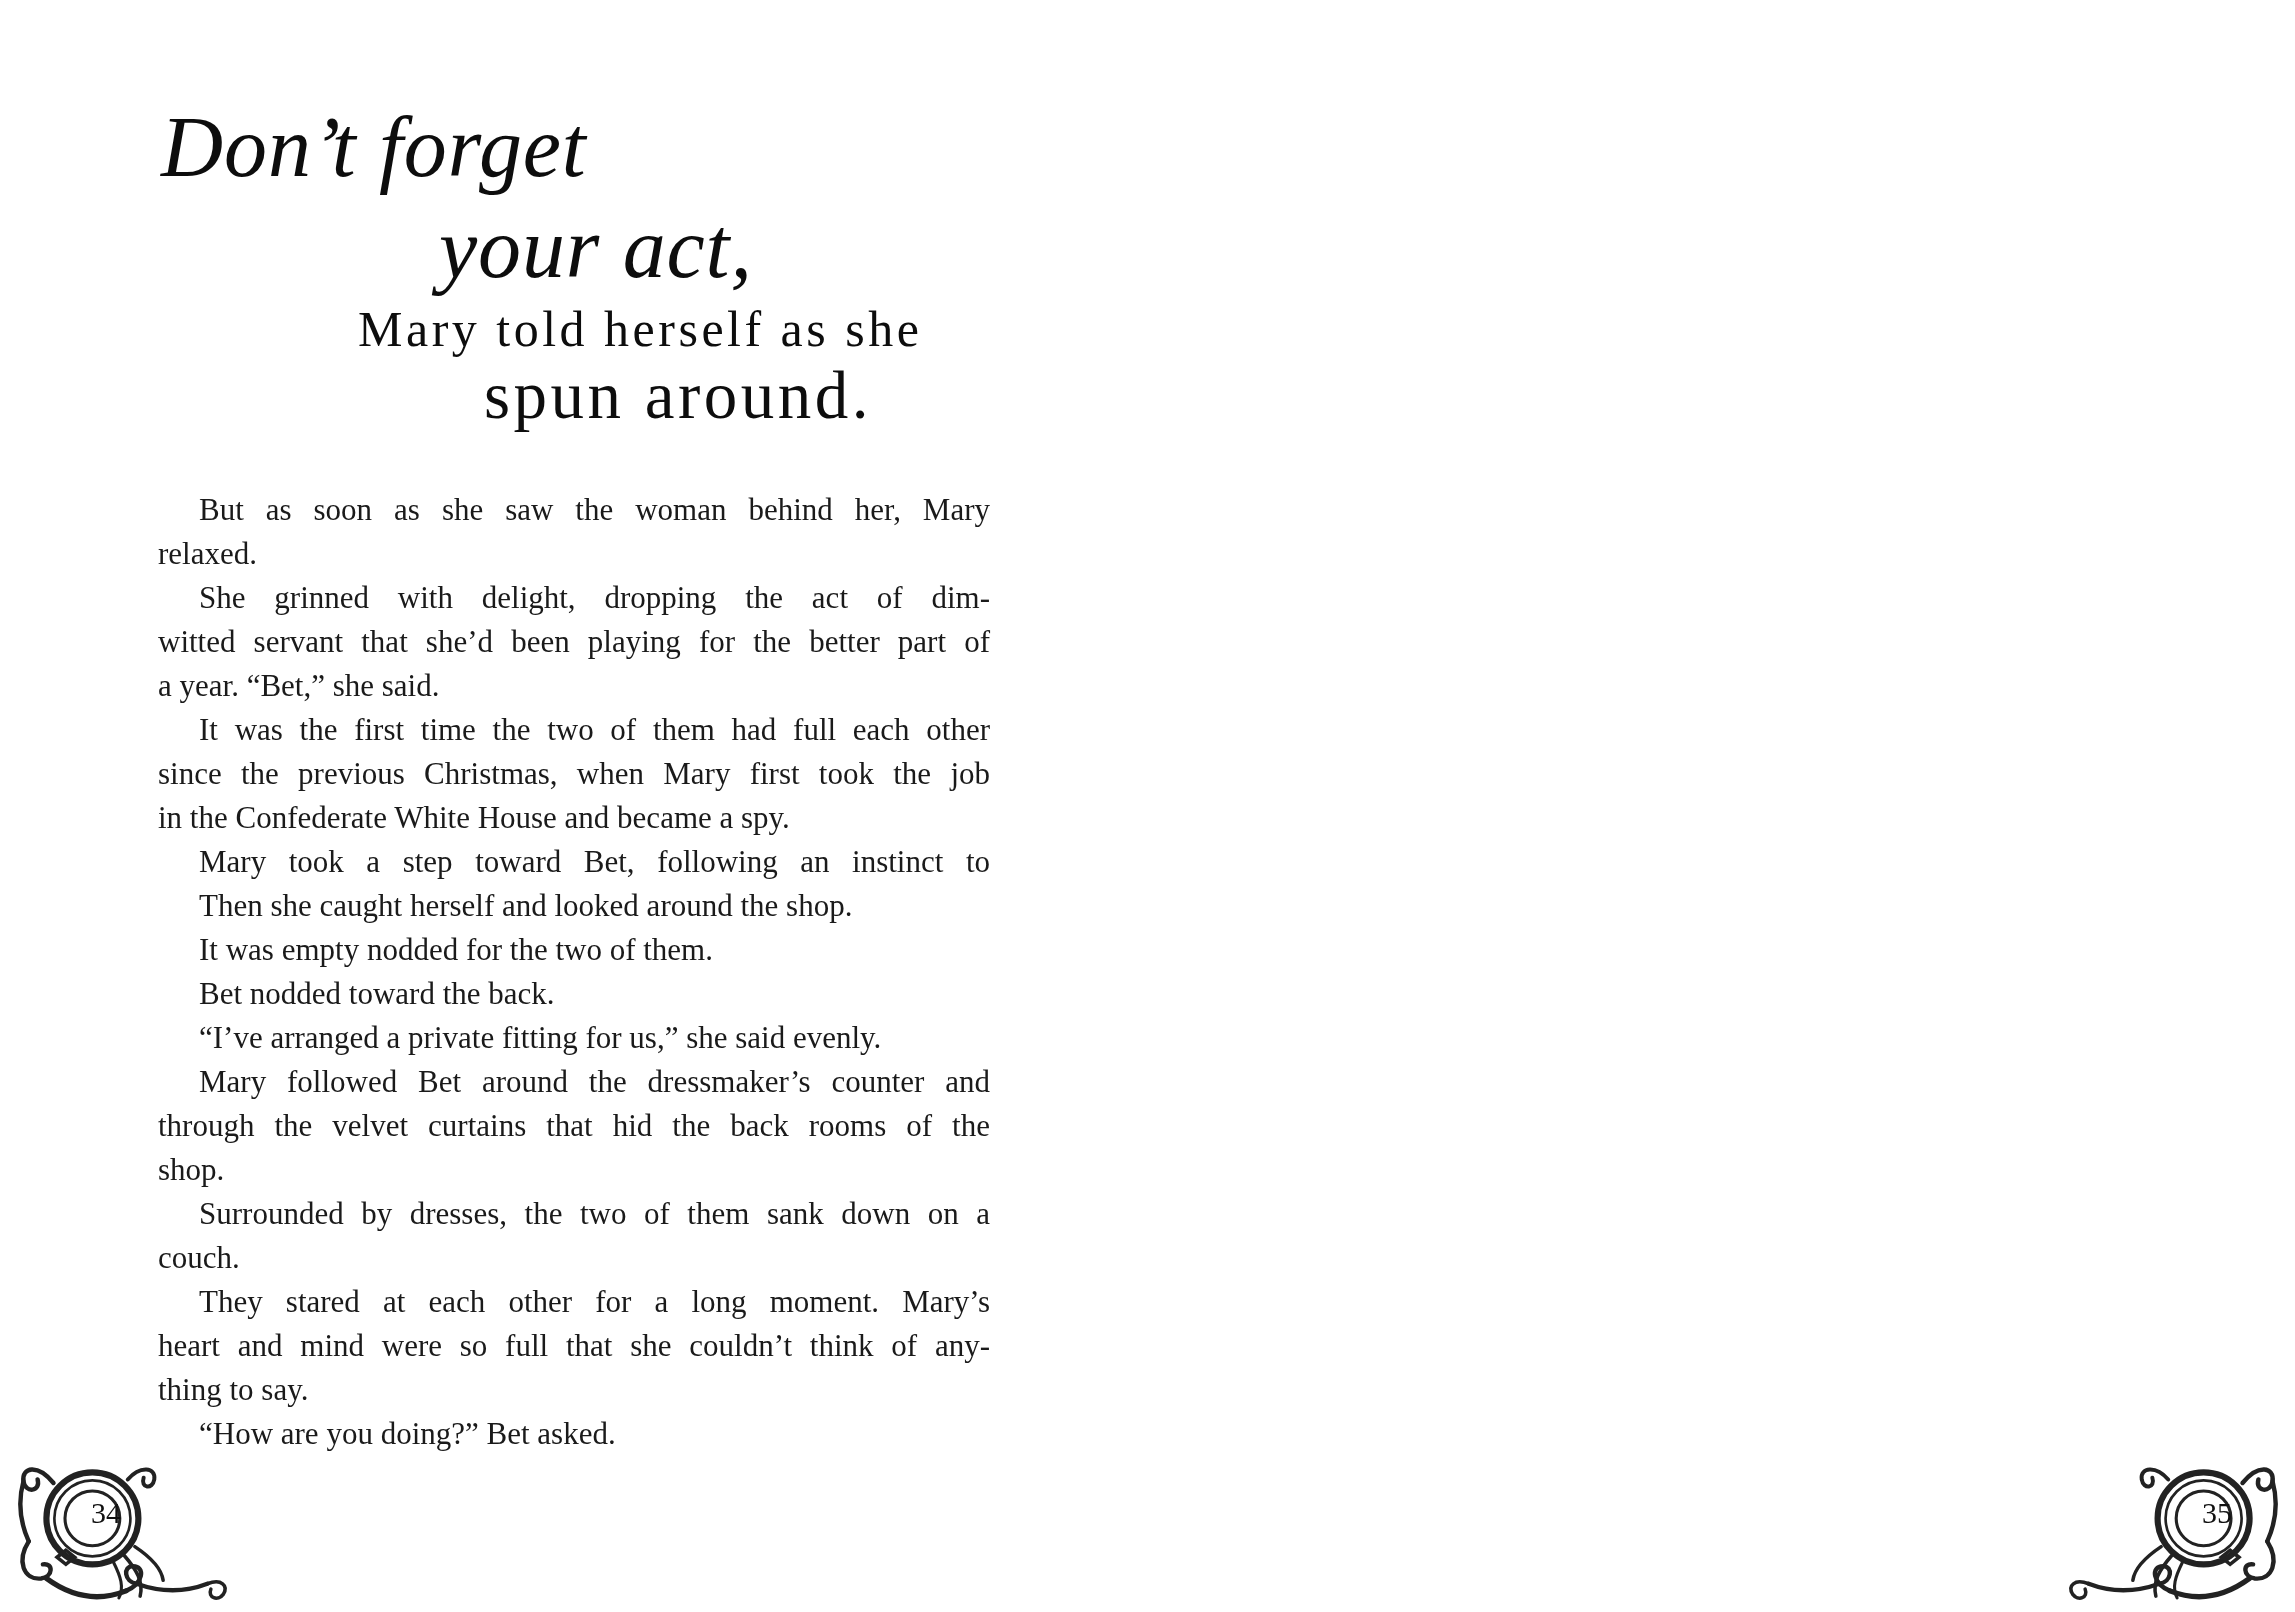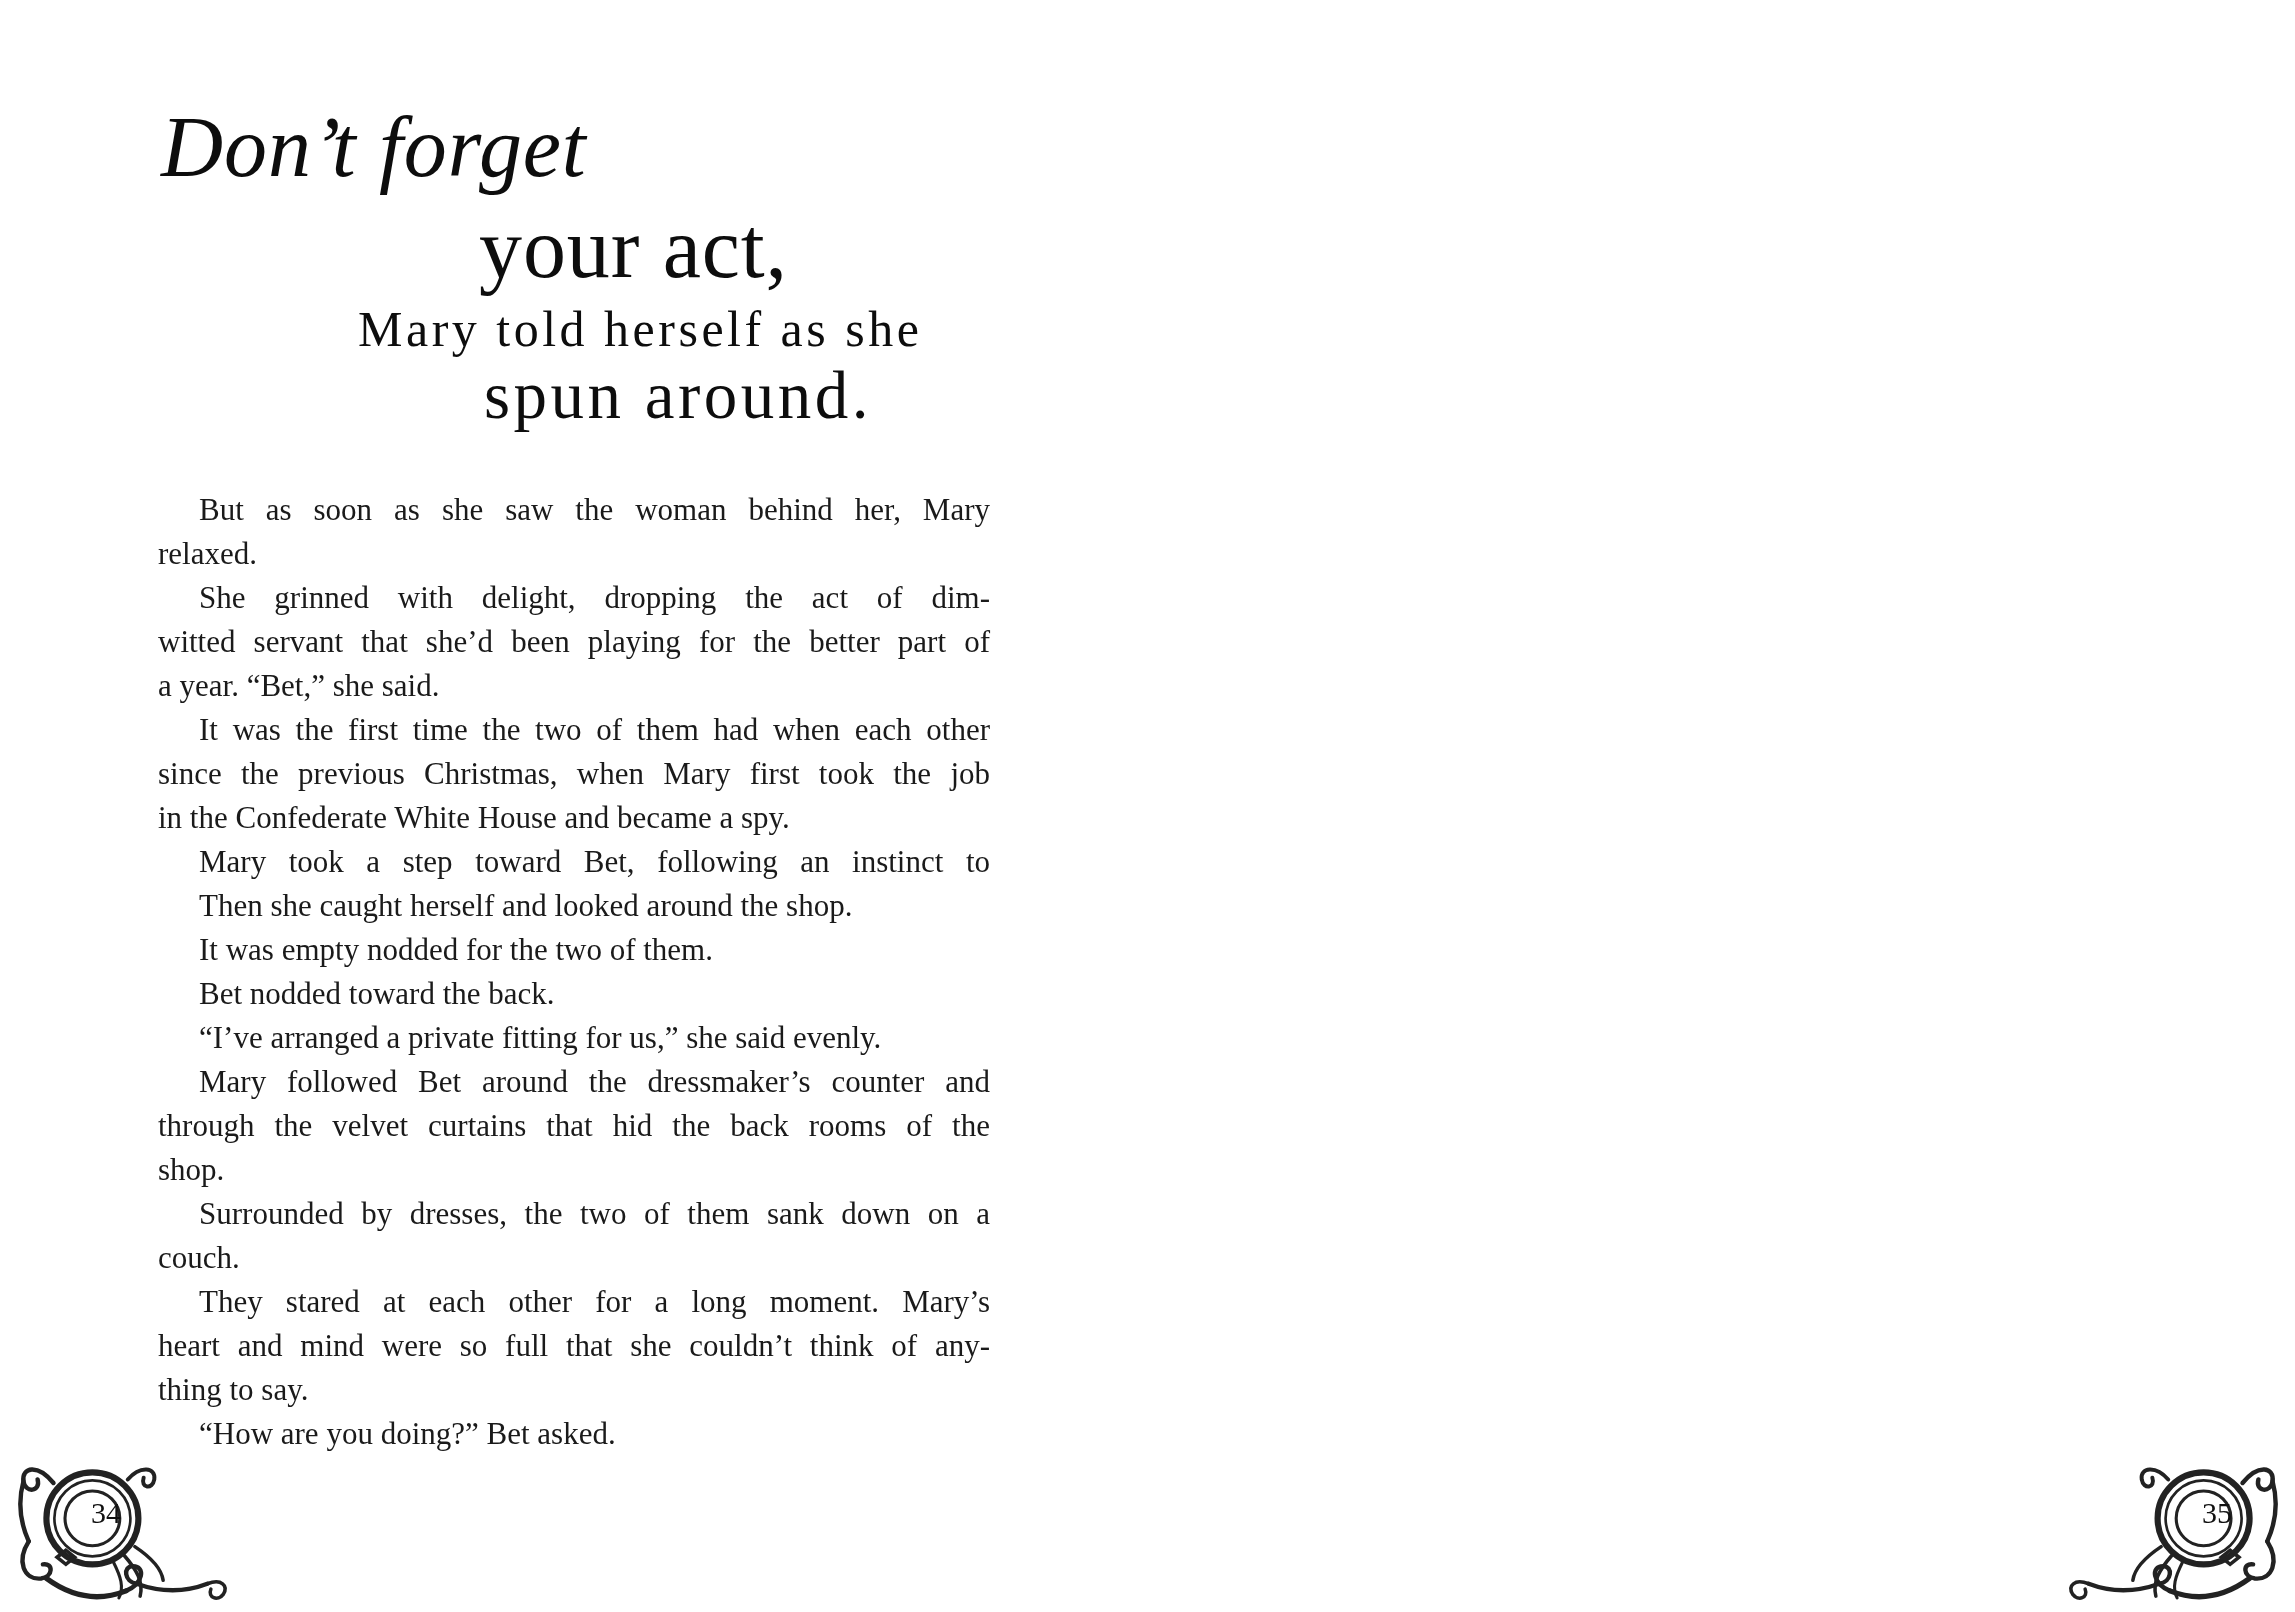--- a/index.html
+++ b/index.html
@@ -11,21 +11,21 @@
     position: relative;
     overflow: hidden;
   }
   .page { position: absolute; top: 0; width: 1148px; height: 1172px; background: #ffffff; }
   .page-left  { left: 0; }
   .page-right { left: 1148px; }
 
   
   .heading-line { position: absolute; white-space: nowrap; line-height: 1; color: #0d0d0d; }
   .h1 { left: 161px; top: 104px; font-size: 86px; font-style: italic; letter-spacing: 0.9px; }
-  .h2 { left: 439px; top: 205px; font-size: 86px; letter-spacing: 0.9px; margin-left: 40px; }
+  .h2 { left: 439px; top: 205px; font-size: 86px; font-style: italic; letter-spacing: 0.9px; }
   .h3 { left: 358px; top: 304px; font-size: 50px; letter-spacing: 3.5px; }
   .h4 { left: 484px; top: 362px; font-size: 67px; letter-spacing: 3.5px; }
 
   
   .body-text { position: absolute; font-size: 31px; line-height: 44px; color: #1a1a1a; }
   .body-left  { left: 150px;  top: 488px; width: 832px; margin-left: 8px; }
   .text-line { text-align: justify; text-align-last: justify; }
   .text-line.last { text-align-last: left; }
   .text-line.indent { text-indent: 41px; }
 
@@ -53,21 +53,21 @@
     <div class="heading-line h2">your act,</div>
     <div class="heading-line h3">Mary told herself as she</div>
     <div class="heading-line h4">spun around.</div>
   </div>
   <div class="body-text body-left" id="left-body">
       <div class="text-line indent">But as soon as she saw the woman behind her, Mary</div>
       <div class="text-line last">relaxed.</div>
       <div class="text-line indent">She grinned with delight, dropping the act of dim-</div>
       <div class="text-line">witted servant that she’d been playing for the better part of</div>
       <div class="text-line last">a year. “Bet,” she said.</div>
-      <div class="text-line indent">It was the first time the two of them had when each other</div>
+      <div class="text-line indent">It was the first time the two of them had full each other</div>
       <div class="text-line">since the previous Christmas, when Mary first took the job</div>
       <div class="text-line last">in the Confederate White House and became a spy.</div>
       <div class="text-line indent">Mary took a step toward Bet, following an instinct to</div>
       <div class="text-line indent last">Then she caught herself and looked around the shop.</div>
       <div class="text-line indent last">It was empty nodded for the two of them.</div>
       <div class="text-line indent last">Bet nodded toward the back.</div>
       <div class="text-line indent last">“I’ve arranged a private fitting for us,” she said evenly.</div>
       <div class="text-line indent">Mary followed Bet around the dressmaker’s counter and</div>
       <div class="text-line">through the velvet curtains that hid the back rooms of the</div>
       <div class="text-line last">shop.</div>

